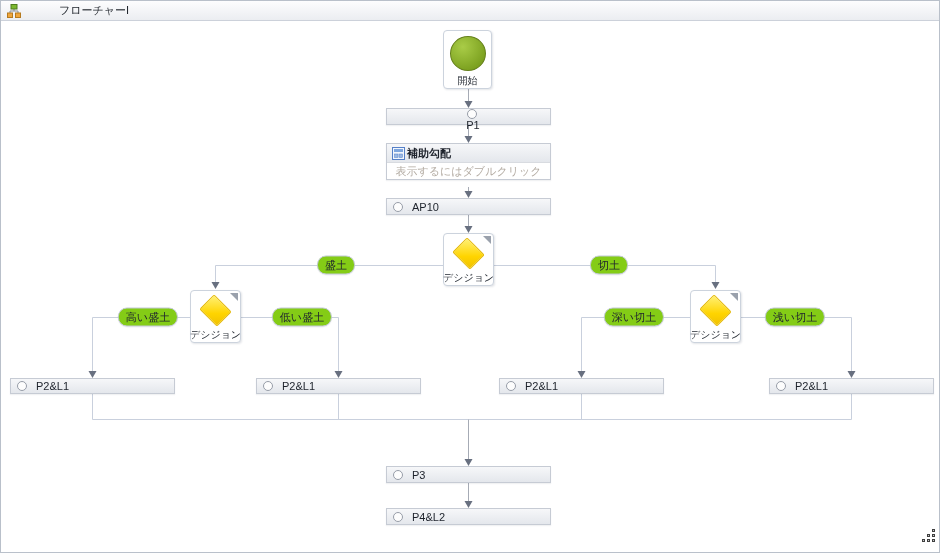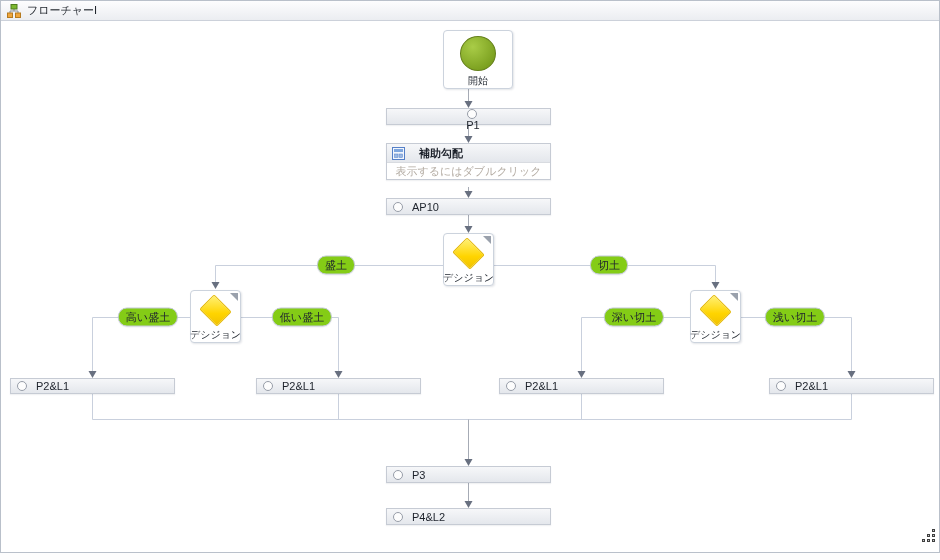--- a/index.html
+++ b/index.html
@@ -12,21 +12,21 @@
   .panel{
     position:absolute;left:0;top:0;width:938px;height:551px;
     border:1px solid #b9c0ca;background:#fff;
   }
   .titlebar{
     position:absolute;left:0;top:0;right:0;height:19px;
     background:linear-gradient(#fdfdfe,#ebedf1);
     border-bottom:1px solid #ccd1da;
     display:flex;align-items:center;gap:6px;padding:0 6px;
   }
-  .titlebar .title{font-size:11px;color:#1c2128;}
+  .titlebar .title{font-size:11px;color:#1c2128;margin-left:32px;}
   .stage{position:absolute;inset:0;}
   svg.wires{position:absolute;left:0;top:0;width:940px;height:560px;}
 
   
   .big-node{
     position:absolute;background:#fff;border:1px solid #ccd3dd;border-radius:4px;
     box-shadow:1px 1px 2px rgba(60,70,90,.14);
     display:flex;flex-direction:column;align-items:center;box-sizing:border-box;
   }
   .start-circle{
@@ -60,21 +60,21 @@
   }
   .proc .txt{font-size:11px;color:#1d222b;margin-left:9px;white-space:nowrap;}
 
   
   .aux{
     position:absolute;width:165px;box-sizing:border-box;
     border:1px solid #c6cbd4;background:#fff;
     box-shadow:0 1px 1px rgba(60,70,90,.07);
   }
   .aux-header{
-    height:18px;display:flex;align-items:center;gap:14px;padding-left:5px;
+    height:18px;display:flex;align-items:center;gap:2px;padding-left:5px;
     background:linear-gradient(#f6f7f9,#e4e7ec);
     border-bottom:1px solid #d8dbe0;
   }
   .aux-header .txt{font-size:11px;color:#1d222b;font-weight:bold;}
   .aux-hint{
     height:16px;display:flex;align-items:center;justify-content:center;
     font-size:11px;color:#b3aba2;
   }
 
   
@@ -125,21 +125,21 @@
         <path d="M710.5,281 h8 l-4,7 z"></path>
         <path d="M87.5,370 h8 l-4,7 z"></path>
         <path d="M333.5,370 h8 l-4,7 z"></path>
         <path d="M576.5,370 h8 l-4,7 z"></path>
         <path d="M846.5,370 h8 l-4,7 z"></path>
         <path d="M463.5,458 h8 l-4,7 z"></path>
         <path d="M463.5,500 h8 l-4,7 z"></path>
       </g>
     </svg>
 
-    <div class="big-node" style="left:442px;top:29px;width:70px;height:59px;">
+    <div class="big-node" style="left:442px;top:29px;width:49px;height:59px;">
       <div class="start-circle"></div>
       <div class="node-label">開始</div>
     </div>
 
     <div class="proc" style="left:385px;top:107px;flex-direction:column;">
       <span class="dot"></span>
       <span class="txt">P1</span>
     </div>
 
     <div class="aux" style="left:385px;top:142px;">

